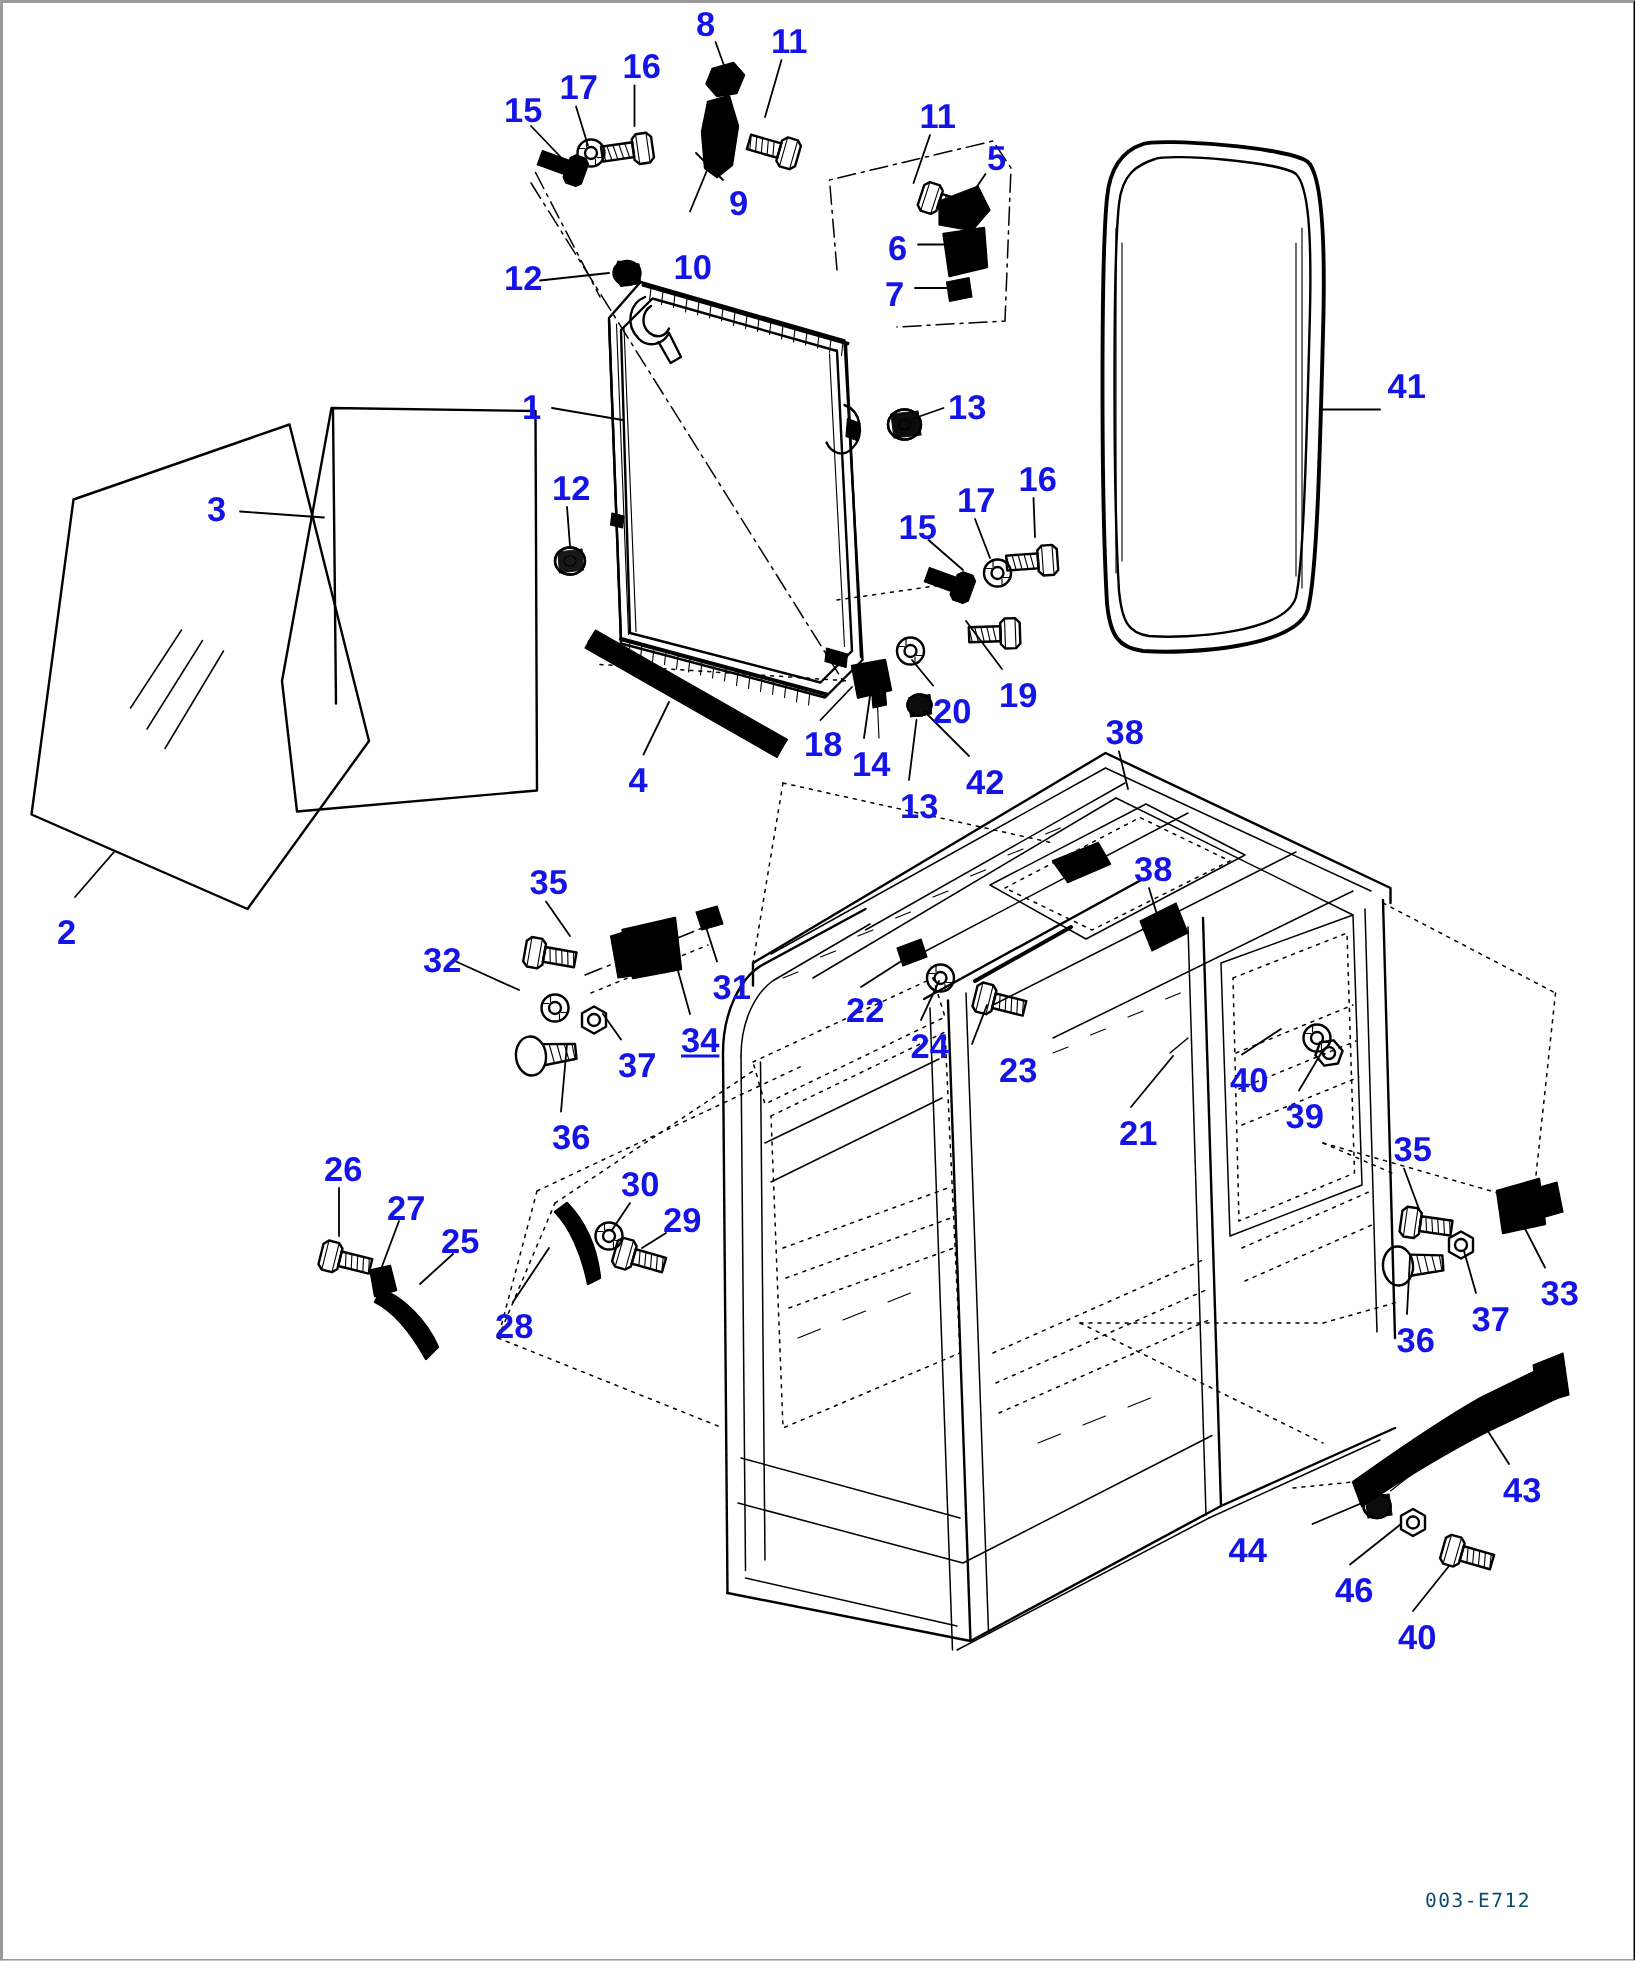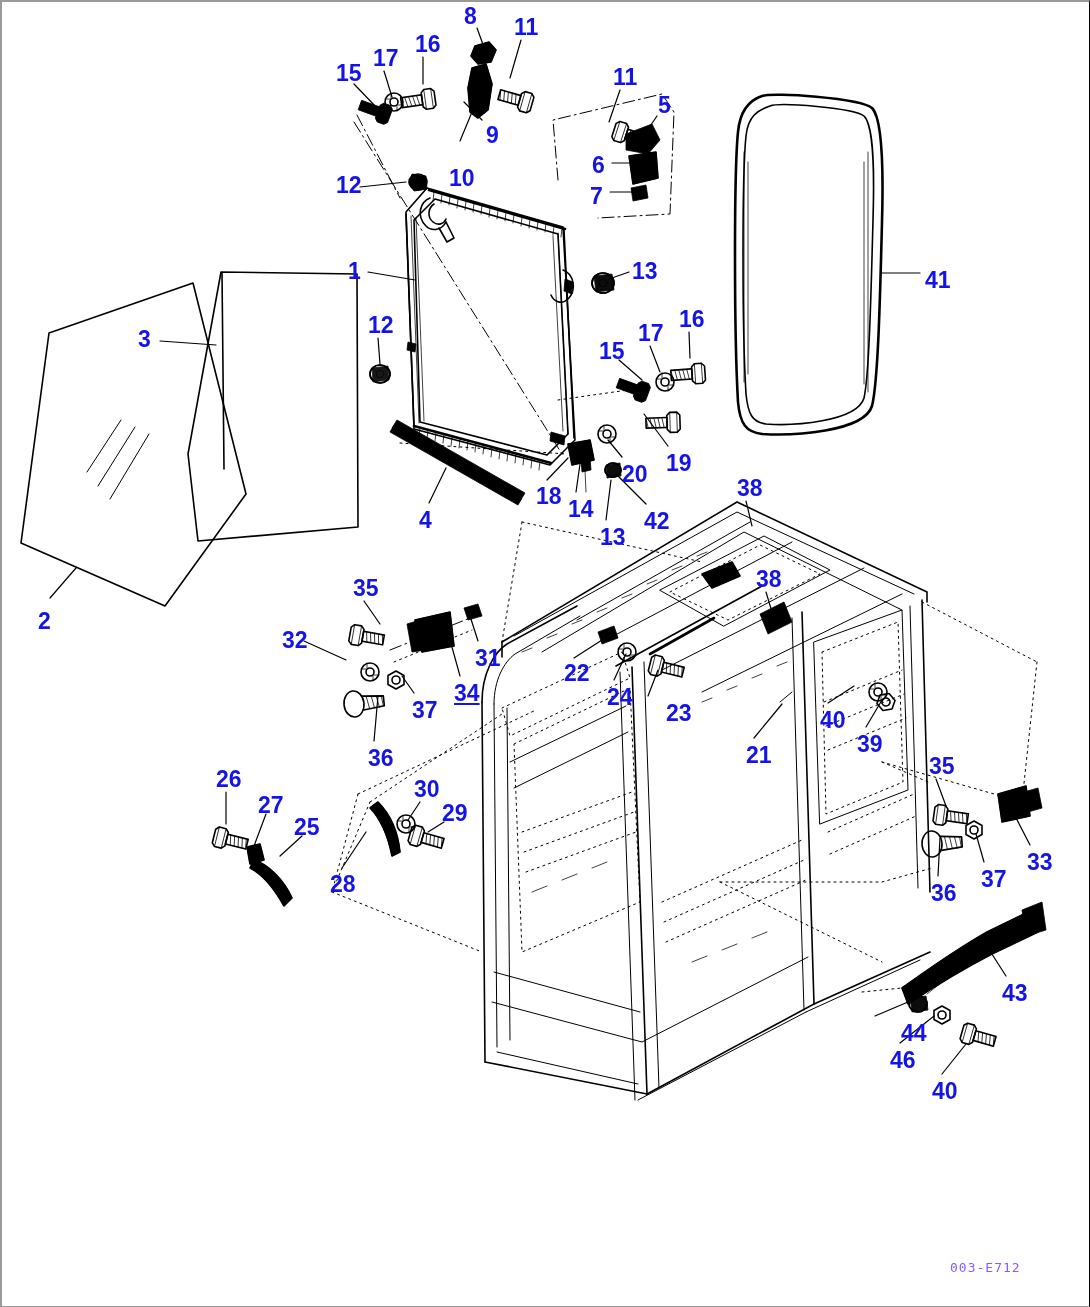--- a/index.html
+++ b/index.html
@@ -25,21 +25,21 @@
     font-family:"Liberation Sans",sans-serif;
     font-weight:bold;
     font-size:23px;
     line-height:23px;
     letter-spacing:0px;
     white-space:nowrap;
     user-select:none;
   }
   .code{
     position:absolute;
-    color:#8b5cf6;
+    color:#0c4a6e;
     font-family:"DejaVu Sans Mono",monospace;
     font-size:13px;
     letter-spacing:1px;
     white-space:nowrap;
   }
 </style>
 </head>
 <body>
 
 <div class="page">
@@ -523,21 +523,21 @@
   <div class="lbl" style="left:636px;top:320px;">17</div>
   <div class="lbl" style="left:597px;top:338px;">15</div>
   <div class="lbl" style="left:664px;top:450px;">19</div>
   <div class="lbl" style="left:620px;top:461px;">20</div>
   <div class="lbl" style="left:534px;top:483px;">18</div>
   <div class="lbl" style="left:566px;top:496px;">14</div>
   <div class="lbl" style="left:642px;top:508px;">42</div>
   <div class="lbl" style="left:598px;top:524px;">13</div>
   <div class="lbl" style="left:417px;top:507px;">4</div>
   <div class="lbl" style="left:36px;top:608px;">2</div>
-  <div class="lbl" style="left:923px;top:267px;text-align:center;">41</div>
+  <div class="lbl" style="left:923px;top:244px;text-align:center;">41</div>
   <div class="lbl" style="left:735px;top:475px;">38</div>
   <div class="lbl" style="left:754px;top:566px;">38</div>
   <div class="lbl" style="left:562px;top:660px;">22</div>
   <div class="lbl" style="left:605px;top:684px;">24</div>
   <div class="lbl" style="left:664px;top:700px;text-align:center;">23</div>
   <div class="lbl" style="left:744px;top:742px;">21</div>
   <div class="lbl" style="left:818px;top:707px;">40</div>
   <div class="lbl" style="left:855px;top:731px;">39</div>
   <div class="lbl" style="left:351px;top:575px;">35</div>
   <div class="lbl" style="left:280px;top:627px;">32</div>
@@ -549,19 +549,19 @@
   <div class="lbl" style="left:256px;top:792px;">27</div>
   <div class="lbl" style="left:292px;top:814px;">25</div>
   <div class="lbl" style="left:328px;top:871px;">28</div>
   <div class="lbl" style="left:412px;top:776px;">30</div>
   <div class="lbl" style="left:440px;top:800px;">29</div>
   <div class="lbl" style="left:927px;top:753px;">35</div>
   <div class="lbl" style="left:1025px;top:849px;">33</div>
   <div class="lbl" style="left:979px;top:866px;">37</div>
   <div class="lbl" style="left:929px;top:880px;">36</div>
   <div class="lbl" style="left:1000px;top:980px;">43</div>
-  <div class="lbl" style="left:899px;top:1020px;">44</div>
+  <div class="lbl" style="left:817px;top:1020px;">44</div>
   <div class="lbl" style="left:888px;top:1047px;">46</div>
   <div class="lbl" style="left:930px;top:1078px;">40</div>
 
   <div class="code" style="left:948px;top:1258px;">003-E712</div>
 
 </div>
 
 </body></html>

